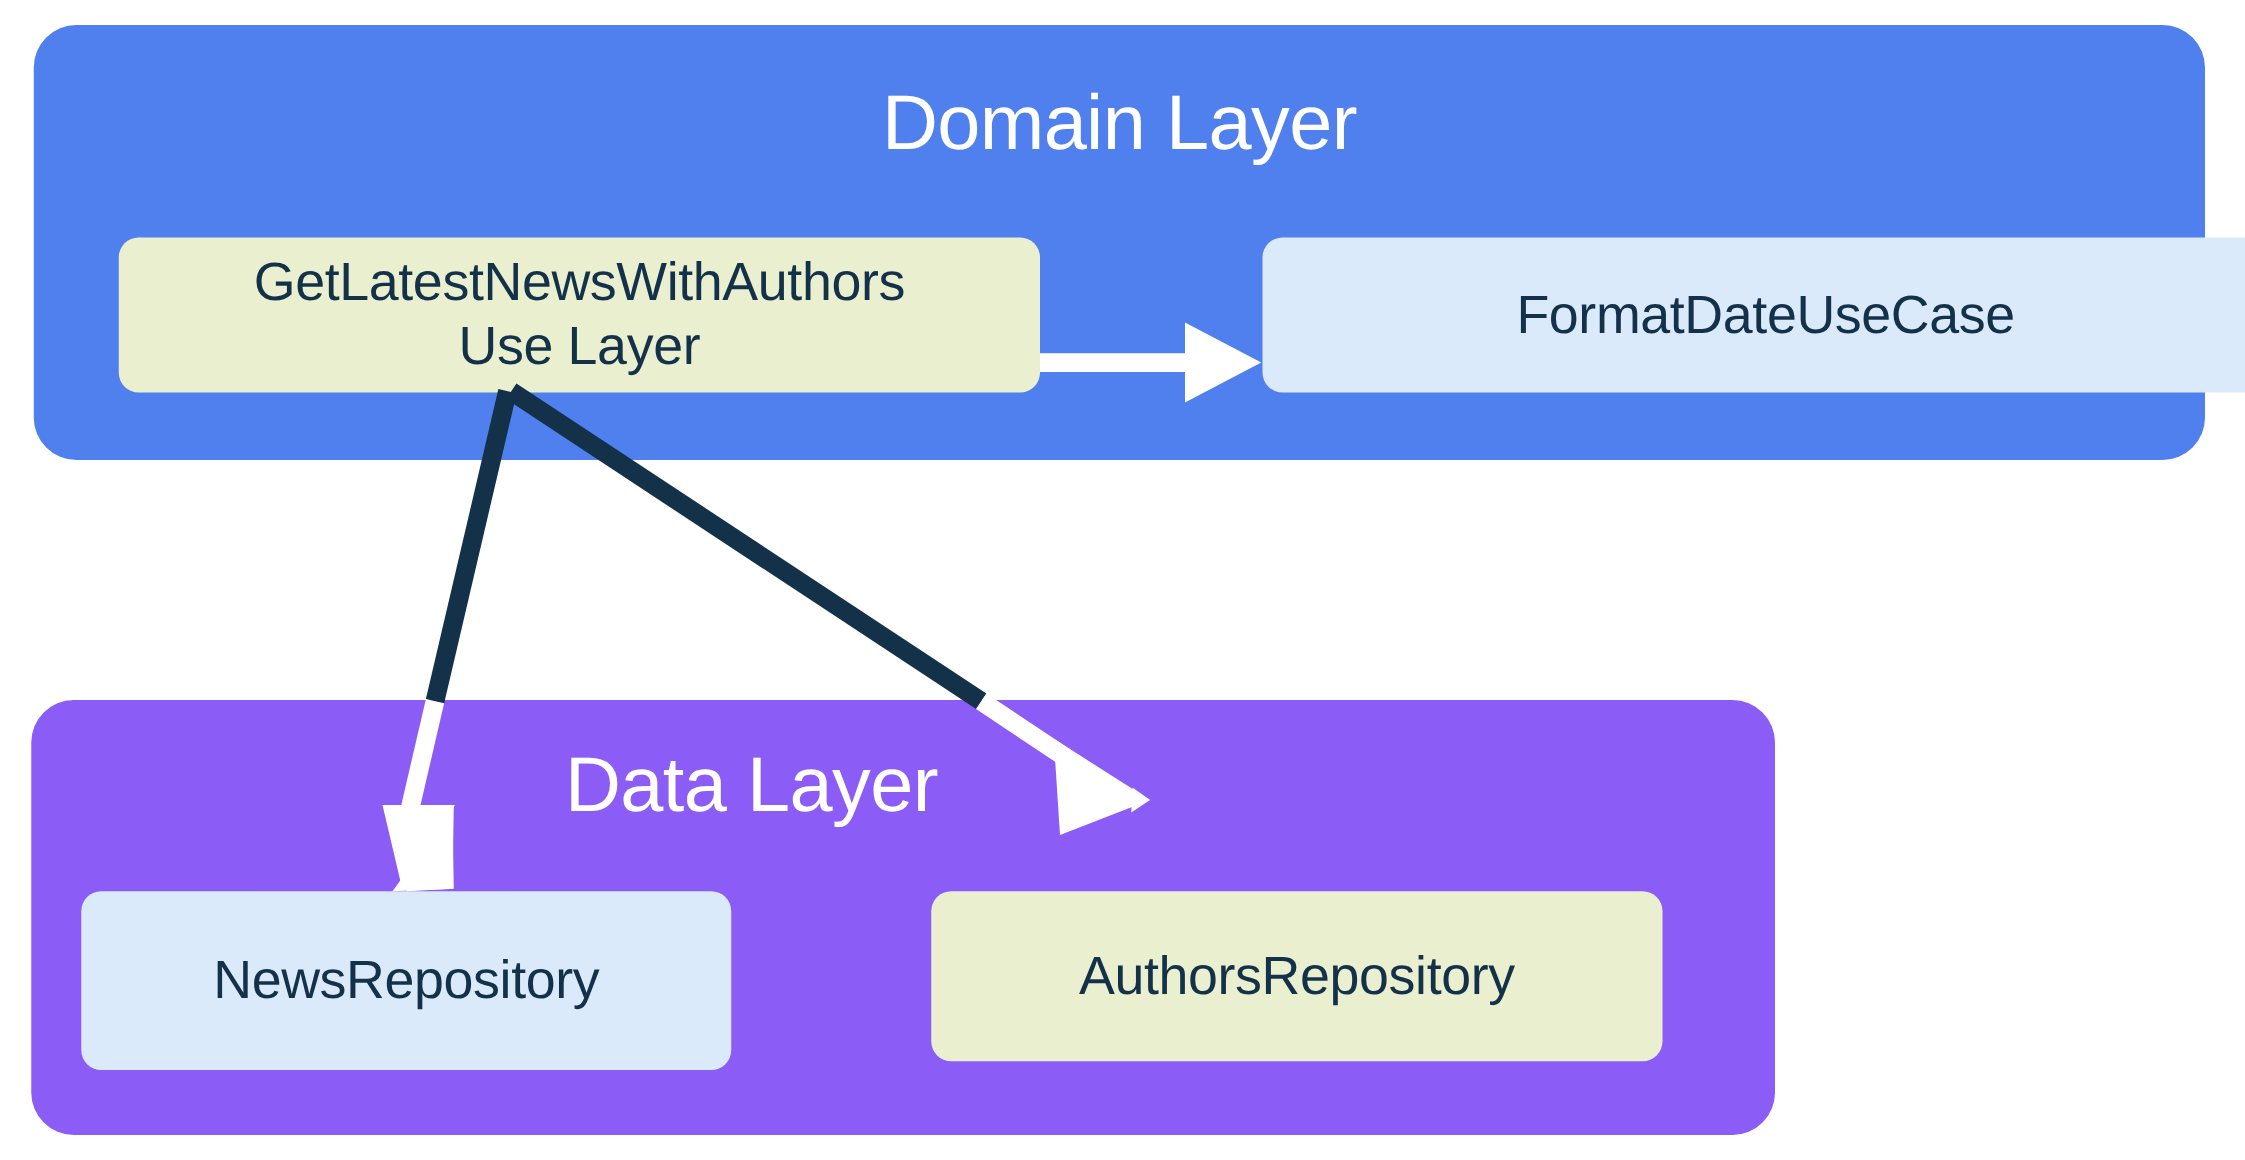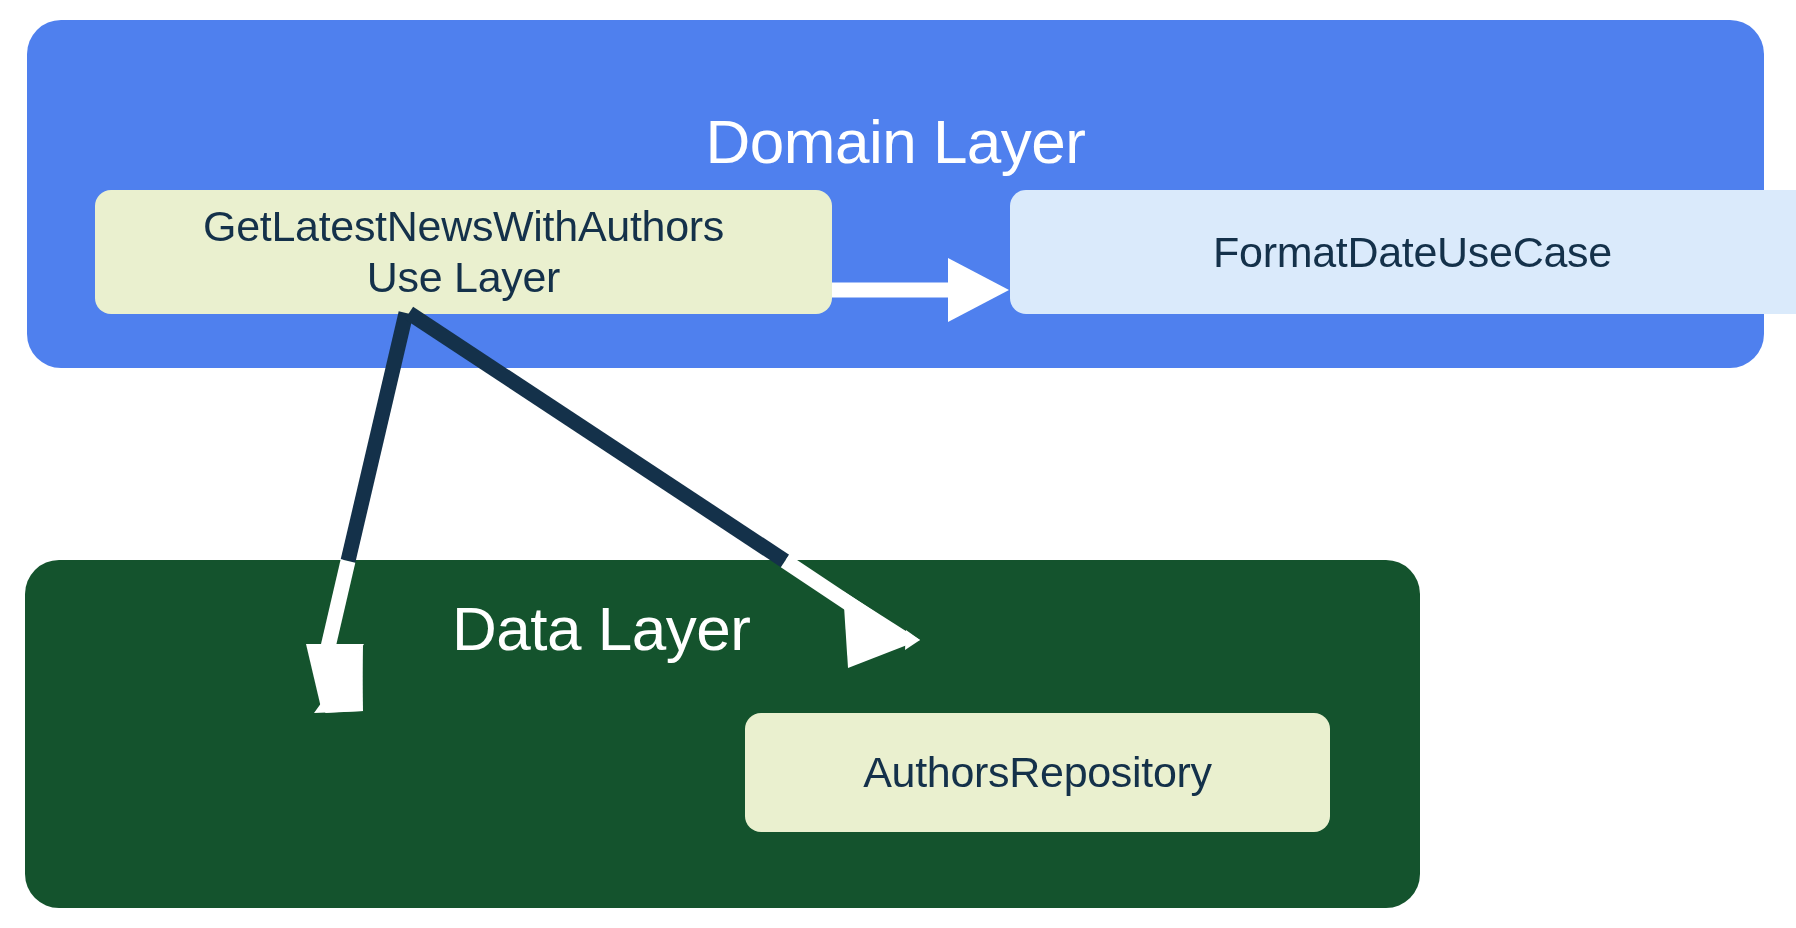--- a/index.html
+++ b/index.html
@@ -31,39 +31,38 @@
     width: 1737px;
     height: 348px;
     background: #4f80ee;
     border-radius: 34px;
   }
   #data-panel {
     left: 25px;
     top: 560px;
     width: 1395px;
     height: 348px;
-    background: #14532d;
+    background: #8b5cf6;
     border-radius: 34px;
   }
 
   .layer-title {
     position: absolute;
     color: #ffffff;
     font-size: 62px;
     font-weight: 400;
     letter-spacing: -0.5px;
     white-space: nowrap;
     line-height: 1;
   }
   #domain-title {
     left: 0;
     top: 48px;
     width: 1737px;
     text-align: center;
-    margin-top: 43px;
   }
   #data-title {
     left: 427px;
     top: 38px;
     text-align: left;
   }
 
   
   .node {
     position: absolute;
@@ -98,21 +97,21 @@
   #node-news-repository {
     left: 65px;
     top: 713px;
     width: 520px;
     height: 143px;
   }
   #node-authors-repository {
     left: 745px;
     top: 713px;
     width: 585px;
-    height: 119px;
+    height: 136px;
   }
 
   
   #arrows {
     position: absolute;
     left: 0;
     top: 0;
     width: 1796px;
     height: 928px;
     pointer-events: none;
@@ -133,20 +132,21 @@
 
   <div class="node node-yellow" id="node-get-latest-news">
     <span>
       <span>GetLatestNewsWithAuthors</span><br>
       <span>Use Layer</span>
     </span>
   </div>
 
   <div class="node node-blue" id="node-format-date">FormatDateUseCase</div>
 
+  <div class="node node-blue" id="node-news-repository">NewsRepository</div>
 
   <div class="node node-yellow" id="node-authors-repository">AuthorsRepository</div>
 
   <svg id="arrows" viewBox="0 0 1796 928" width="1796" height="928">
 
     <g>
       <line x1="832" y1="290" x2="962" y2="290" stroke="#ffffff" stroke-width="15"></line>
       <polygon points="948,258 1009,290 948,322" fill="#ffffff"></polygon>
     </g>
 

